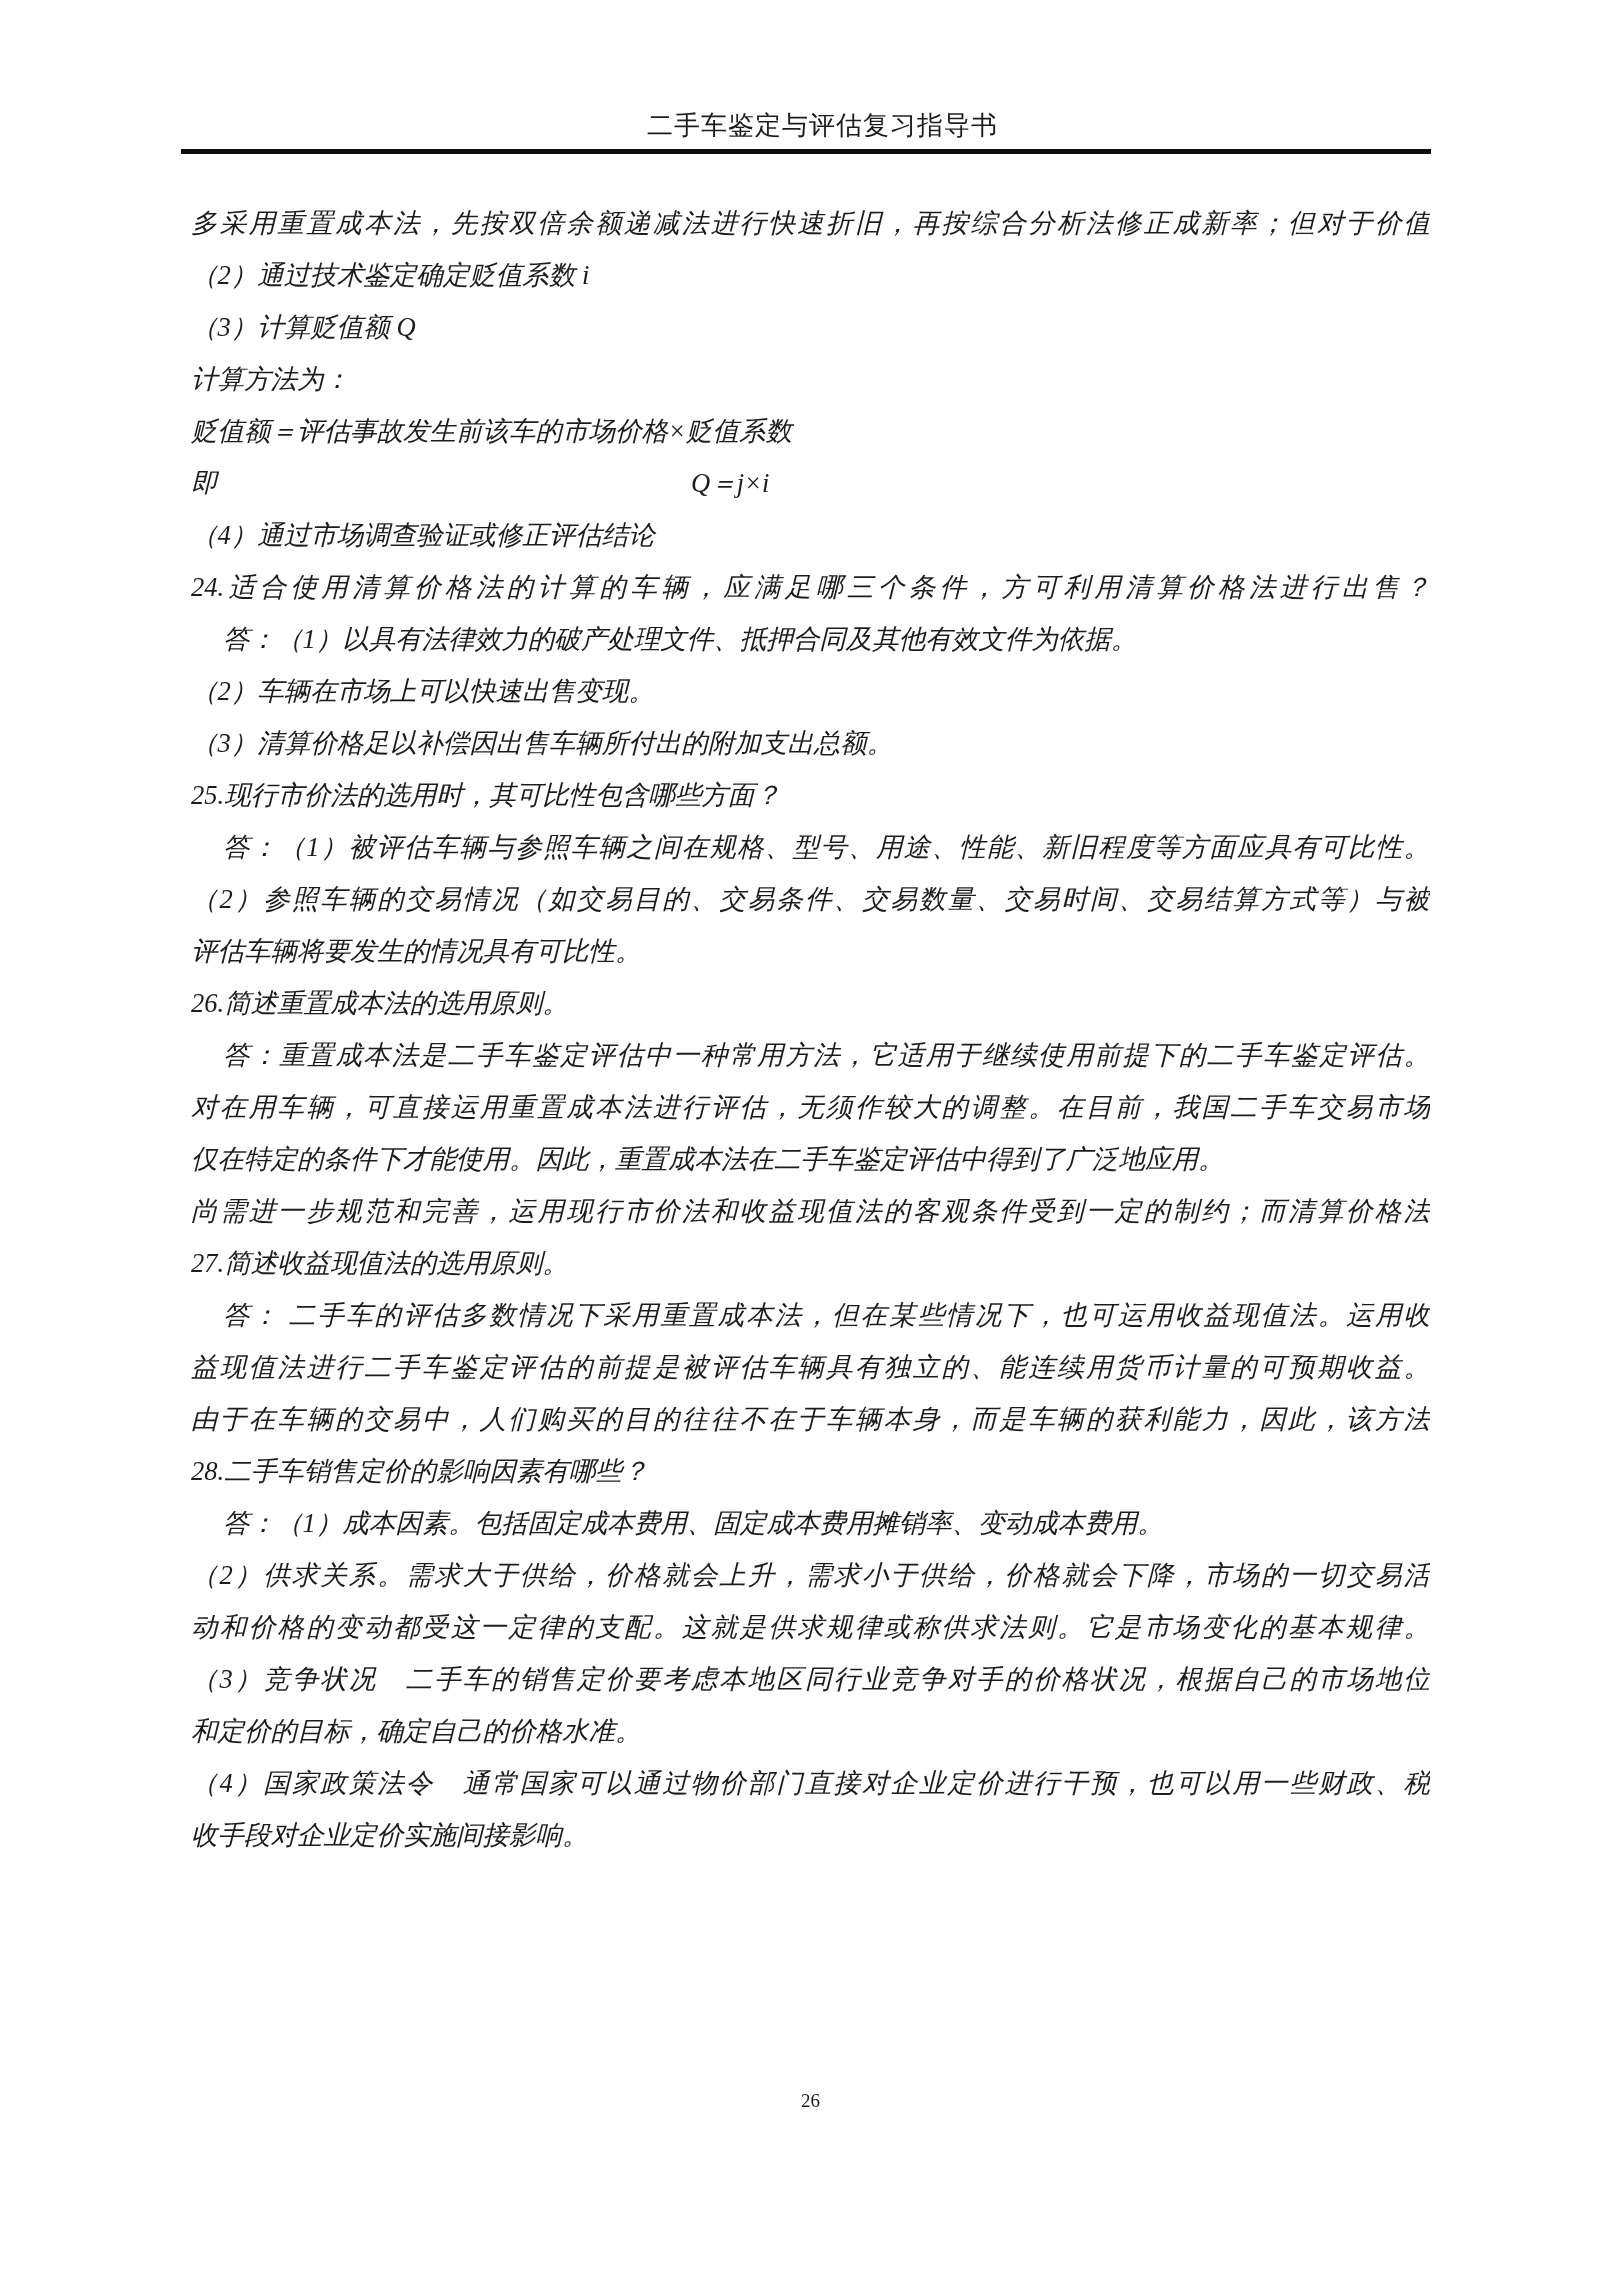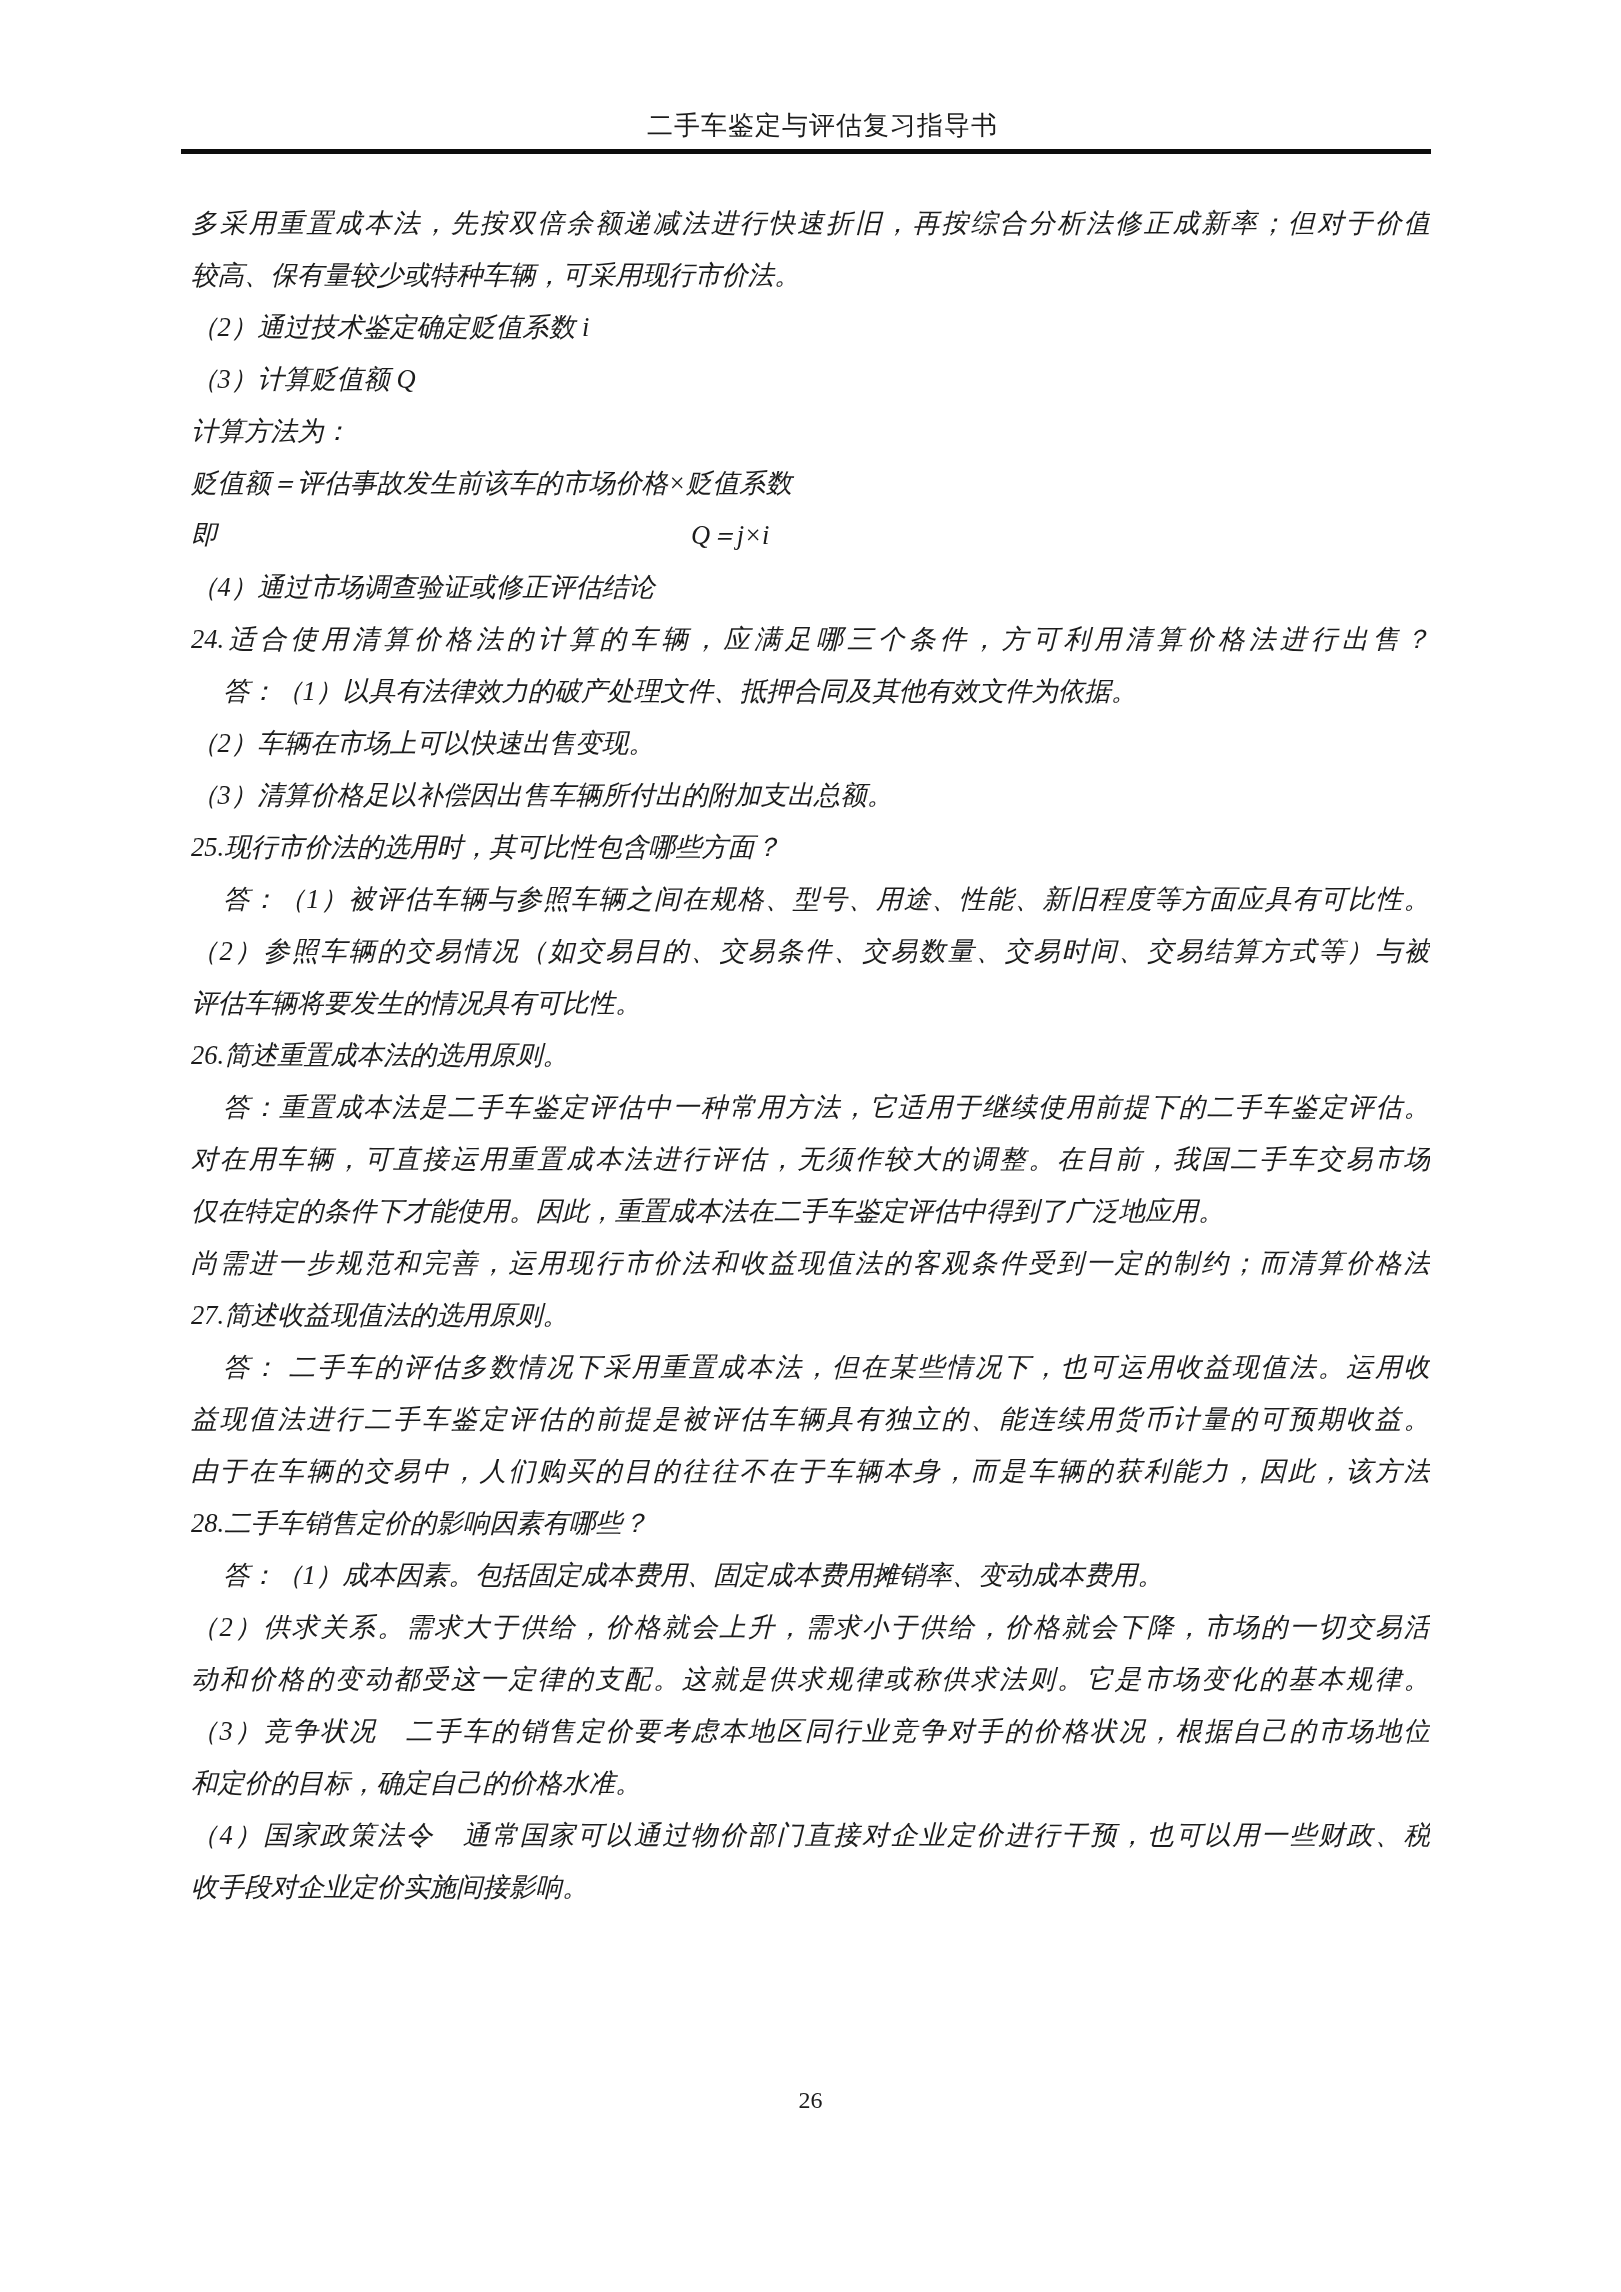--- a/index.html
+++ b/index.html
@@ -61,36 +61,35 @@
     position: absolute;
     left: 500px;
     top: 0;
   }
   .page-number {
     position: absolute;
     top: 2084px;
     left: 0;
     width: 100%;
     text-align: center;
-    font-size: 24px;
+    font-size: 19px;
     line-height: 33px;
   }
 </style>
 </head>
 <body>
 
 <div class="page">
 
   <div class="header-title">二手车鉴定与评估复习指导书</div>
 
   <div class="header-rule"></div>
 
   <div class="content" id="content">
       <div class="line full">多采用重置成本法，先按双倍余额递减法进行快速折旧，再按综合分析法修正成新率；但对于价值</div>
-      <div class="line">较高、保有量较少或特种车辆，可采用现行市价法。</div>
       <div class="line">（2）通过技术鉴定确定贬值系数 i</div>
       <div class="line">（3）计算贬值额 Q</div>
       <div class="line">计算方法为：</div>
       <div class="line">贬值额＝评估事故发生前该车的市场价格×贬值系数</div>
       <div class="line formula-line"><span>即</span><span class="formula-body">Q＝j×i</span></div>
       <div class="line">（4）通过市场调查验证或修正评估结论</div>
       <div class="line full">24.适合使用清算价格法的计算的车辆，应满足哪三个条件，方可利用清算价格法进行出售？</div>
       <div class="line ind-answer">答：（1）以具有法律效力的破产处理文件、抵押合同及其他有效文件为依据。</div>
       <div class="line">（2）车辆在市场上可以快速出售变现。</div>
       <div class="line">（3）清算价格足以补偿因出售车辆所付出的附加支出总额。</div>

